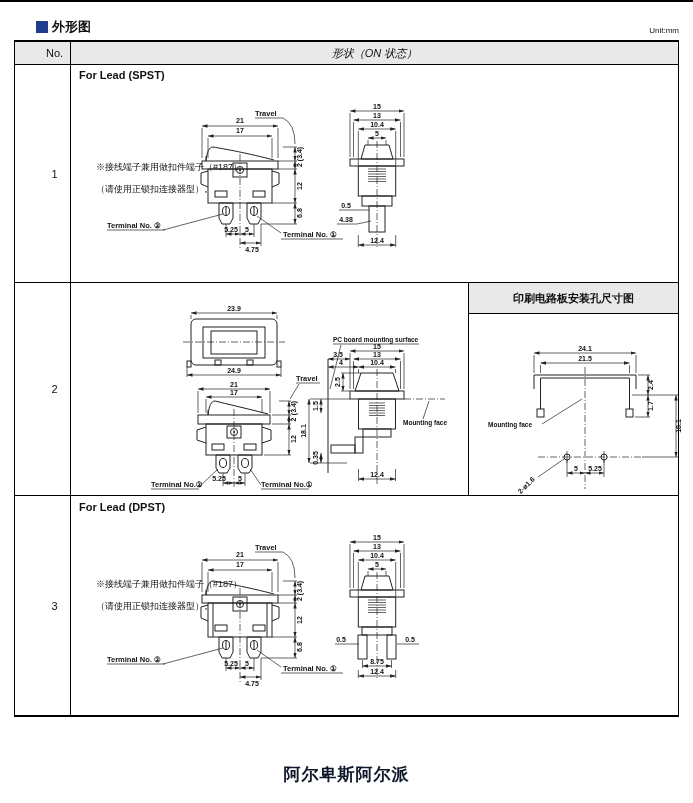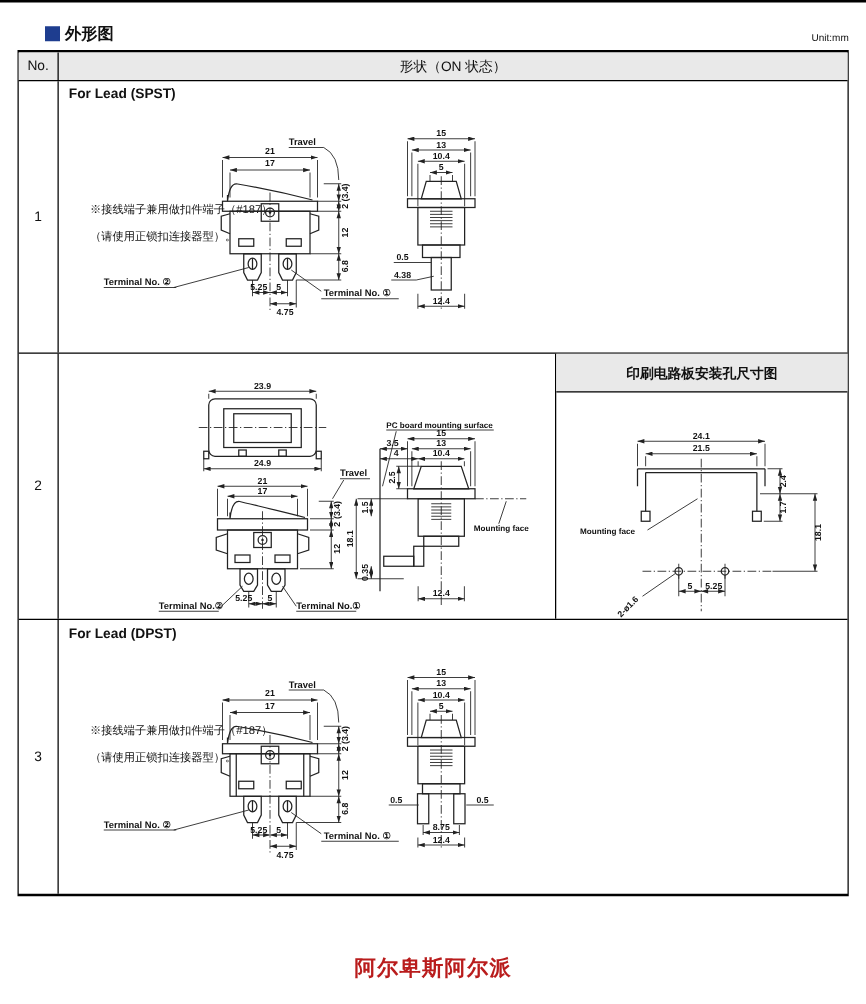--- a/index.html
+++ b/index.html
@@ -9,30 +9,30 @@
   .doctitle{position:absolute;left:36px;top:18px;display:flex;align-items:center;gap:4px;
             border-bottom:2px solid #000;padding-bottom:18px;padding-right:6px;}
   .doctitle .sq{width:12px;height:12px;background:#1e3d8f;}
   .doctitle .tx{font-size:13px;font-weight:bold;}
   .unit{position:absolute;right:14px;top:26px;font-size:8px;font-weight:normal;}
   .tbl{position:absolute;left:14px;top:40px;width:663px;border:1px solid #000;
        border-top-width:2px;border-bottom-width:2px;}
   .hrow{display:flex;height:22px;background:#e9e9e9;}
   .trow{display:flex;border-top:1px solid #000;}
   .nocell{width:31px;border-right:1px solid #000;display:flex;align-items:center;
-          justify-content:center;font-size:11px;flex:0 0 31px;}
-  .hshape{flex:1;display:flex;align-items:center;justify-content:center;font-size:11px;}
+          justify-content:center;font-size:11px;flex:0 0 31px;margin-left:24px;}
+  .hshape{flex:1;display:flex;align-items:center;justify-content:center;font-size:11px;font-style:italic;}
   .cell{position:relative;flex:1;}
   .rtitle{position:absolute;font-size:11px;font-weight:bold;line-height:12px;white-space:pre;}
   .note{position:absolute;font-size:9px;line-height:11px;white-space:pre;}
   .divider{position:absolute;top:0;bottom:0;width:1px;background:#000;}
   .panelhead{position:absolute;height:30px;background:#e9e9e9;border-bottom:1px solid #000;
              display:flex;align-items:center;justify-content:center;font-size:11px;font-weight:bold;}
   .footer{position:absolute;left:0;top:763px;width:693px;text-align:center;
-          font-size:17px;font-weight:bold;color:#b91c1c;letter-spacing:1px;}
+          font-size:17px;font-weight:bold;color:#0f172a;letter-spacing:1px;}
   svg{position:absolute;overflow:visible;}
   .s{stroke:#222;stroke-width:1;fill:none;}
   .t{stroke:#222;stroke-width:0.7;fill:none;}
   .c{stroke:#222;stroke-width:0.7;fill:none;stroke-dasharray:7 2 1 2;}
   .dm{stroke:#222;stroke-width:0.7;fill:none;marker-start:url(#as);marker-end:url(#ae);}
   .d{font:bold 7px "Liberation Sans",sans-serif;fill:#111;text-anchor:middle;}
   .lb{font:bold 7.5px "Liberation Sans",sans-serif;fill:#111;}
   .sm{font:bold 6.5px "Liberation Sans",sans-serif;fill:#111;}
 </style>
 </head>

